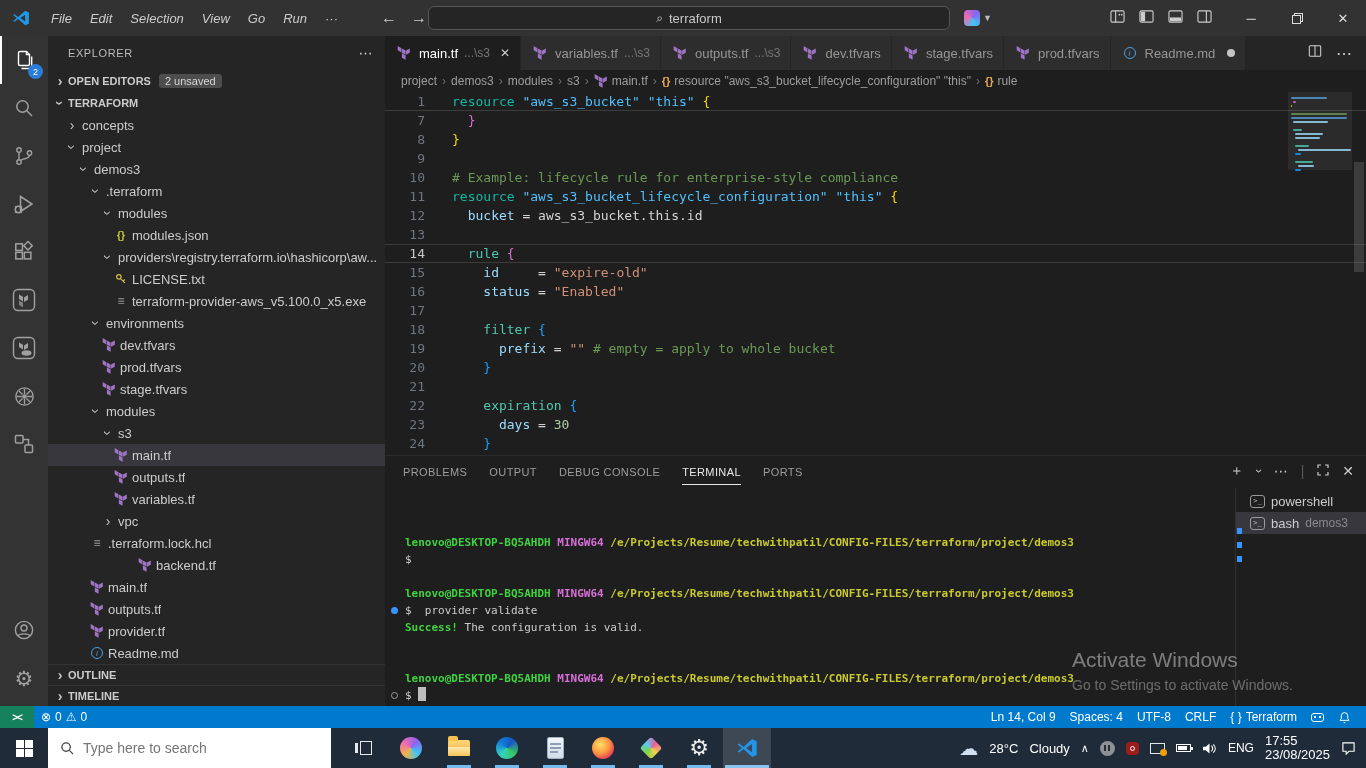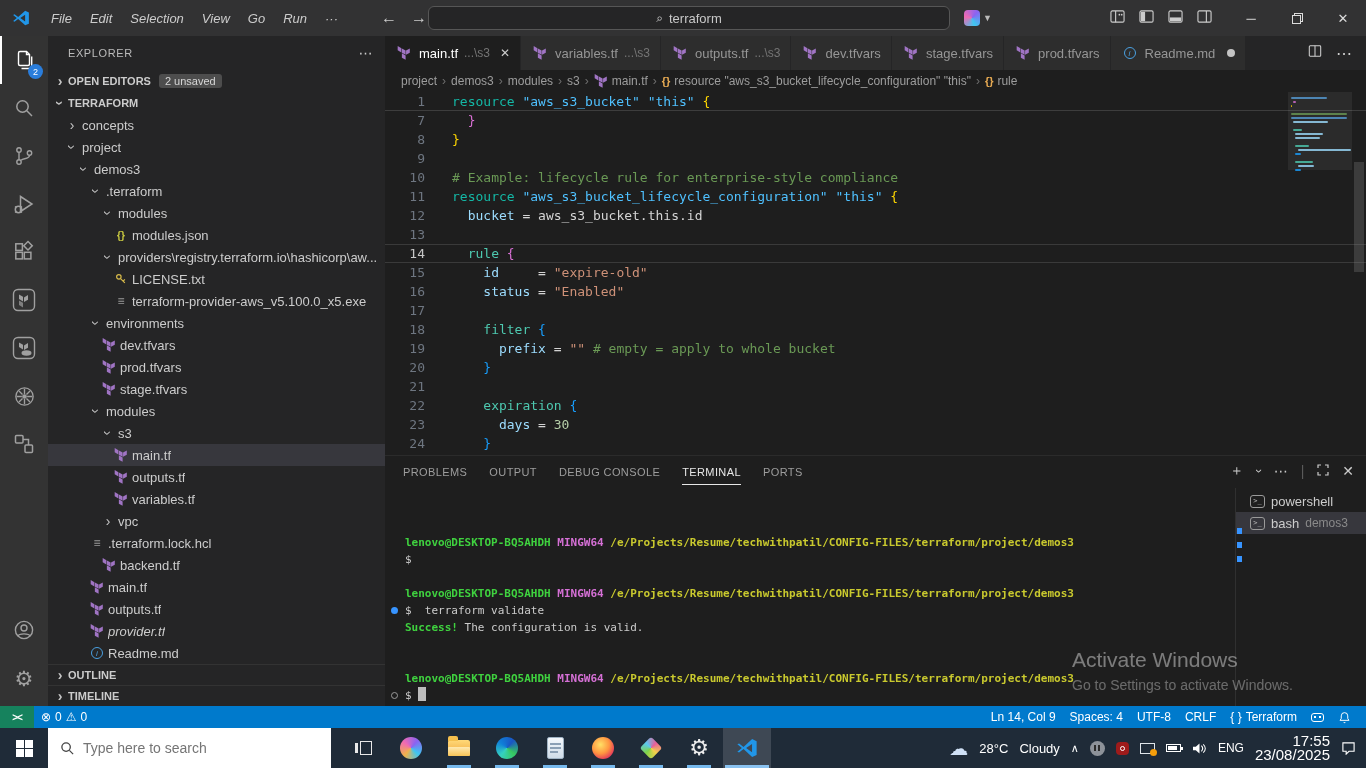--- a/index.html
+++ b/index.html
@@ -108,21 +108,21 @@
   .tsearch { width:283px; height:40px; background:#ffffff; display:flex; align-items:center; gap:8px; padding-left:12px; }
   .tsearch input { border:none; outline:none; font-size:14px; color:#333; width:220px; font-family:"Liberation Sans",sans-serif; background:transparent; }
   .taskview { width:48px; height:40px; display:flex; align-items:center; justify-content:center; margin-left:8px; }
   .task-apps { display:flex; }
   .tile { width:48px; height:40px; display:flex; align-items:center; justify-content:center; position:relative; }
   .tile.active { background:rgba(255,255,255,.14); }
   .tile .run { position:absolute; bottom:0; left:12px; width:24px; height:3px; background:#76b9ed; }
   .tile.active .run { left:2px; width:44px; background:#8ac2f0; }
   .tray { margin-left:auto; display:flex; align-items:center; gap:11px; padding-right:10px; color:#ffffff; }
   .tray-txt { font-size:13px; }
-  .timeblock { text-align:right; font-size:15px; line-height:14px; }
+  .timeblock { font-size:13px; line-height:14px; }
   .tray-ico { display:flex; align-items:center; justify-content:center; }
 
   
   .watermark { position:absolute; left:1072px; top:648px; z-index:6; pointer-events:none; }
   .wm1 { font-size:21px; color:rgba(255,255,255,.42); }
   .wm2 { font-size:14px; color:rgba(255,255,255,.34); margin-top:5px; }
 </style>
 </head>
 <body>
 
@@ -429,21 +429,21 @@
         <div class="trow" style="padding-left: 52px;">
           <span class="chev ">›</span>
           <span class="tlabel">vpc</span>
         </div>
         <div class="trow" style="padding-left: 40px;">
           <span class="ticon">
             <span style="color:#9a9a9a;font-size:12px;">≡</span>
           </span>
           <span class="tlabel">.terraform.lock.hcl</span>
         </div>
-        <div class="trow" style="padding-left: 52px;">
+        <div class="trow" style="padding-left: 40px; margin-left: 48px;">
           <span class="ticon">
             <svg width="14" height="14" viewBox="0 0 19 21">
               <g fill="#A074C4">
                 <path d="M0 0l5.6 3.2v6.5L0 6.5z"></path>
                 <path d="M6.3 3.6l5.6 3.2v6.5L6.3 10.1z"></path>
                 <path d="M12.6 6.8l5.6-3.2v6.5l-5.6 3.2z"></path>
                 <path d="M6.3 11l5.6 3.2v6.5L6.3 17.5z"></path>
               </g>
             </svg>
           </span>
@@ -468,21 +468,21 @@
               <g fill="#A074C4">
                 <path d="M0 0l5.6 3.2v6.5L0 6.5z"></path>
                 <path d="M6.3 3.6l5.6 3.2v6.5L6.3 10.1z"></path>
                 <path d="M12.6 6.8l5.6-3.2v6.5l-5.6 3.2z"></path>
                 <path d="M6.3 11l5.6 3.2v6.5L6.3 17.5z"></path>
               </g>
             </svg>
           </span>
           <span class="tlabel">outputs.tf</span>
         </div>
-        <div class="trow" style="padding-left: 40px; font-style: italic;">
+        <div class="trow" style="padding-left: 40px;">
           <span class="ticon">
             <svg width="14" height="14" viewBox="0 0 19 21">
               <g fill="#A074C4">
                 <path d="M0 0l5.6 3.2v6.5L0 6.5z"></path>
                 <path d="M6.3 3.6l5.6 3.2v6.5L6.3 10.1z"></path>
                 <path d="M12.6 6.8l5.6-3.2v6.5l-5.6 3.2z"></path>
                 <path d="M6.3 11l5.6 3.2v6.5L6.3 17.5z"></path>
               </g>
             </svg>
           </span>
@@ -711,21 +711,21 @@
               </svg></span>
           <span>✕</span>
         </span>
       </div>
       <div class="panel-body">
         <div class="terminal" id="terminal">
             <div class="tline"><span class="t-g">lenovo@DESKTOP-BQ5AHDH</span><span class="t-w"> </span><span class="t-m">MINGW64</span><span class="t-w"> </span><span class="t-y">/e/Projects/Resume/techwithpatil/CONFIG-FILES/terraform/project/demos3</span></div>
             <div class="tline"><span class="t-w">$</span></div>
             <div class="tline">&nbsp;</div>
             <div class="tline"><span class="t-g">lenovo@DESKTOP-BQ5AHDH</span><span class="t-w"> </span><span class="t-m">MINGW64</span><span class="t-w"> </span><span class="t-y">/e/Projects/Resume/techwithpatil/CONFIG-FILES/terraform/project/demos3</span></div>
-            <div class="tline"><span class="tdec filled"></span><span class="t-w">$  terraform validate</span></div>
+            <div class="tline"><span class="tdec filled"></span><span class="t-w">$  provider validate</span></div>
             <div class="tline"><span class="t-gb">Success!</span><span class="t-w"> The configuration is valid.</span></div>
             <div class="tline">&nbsp;</div>
             <div class="tline">&nbsp;</div>
             <div class="tline"><span class="t-g">lenovo@DESKTOP-BQ5AHDH</span><span class="t-w"> </span><span class="t-m">MINGW64</span><span class="t-w"> </span><span class="t-y">/e/Projects/Resume/techwithpatil/CONFIG-FILES/terraform/project/demos3</span></div>
             <div class="tline"><span class="tdec empty"></span><span class="t-w">$ </span><span class="t-cursor"></span></div>
           </div>
         <div class="term-side">
           <span class="ts-marks">
               <i></i>
               <i></i>

